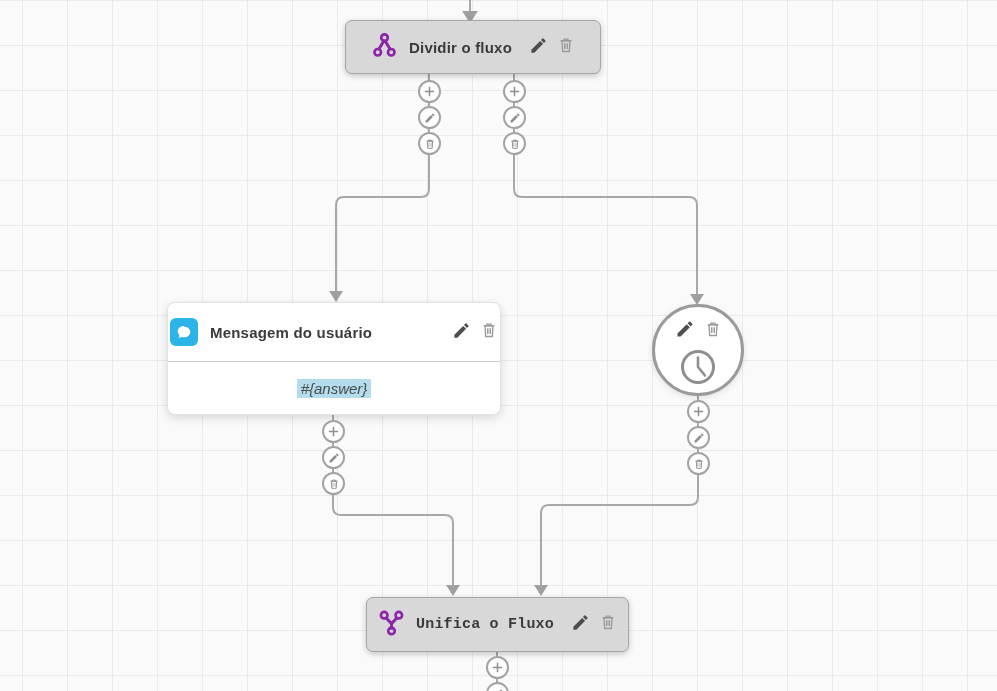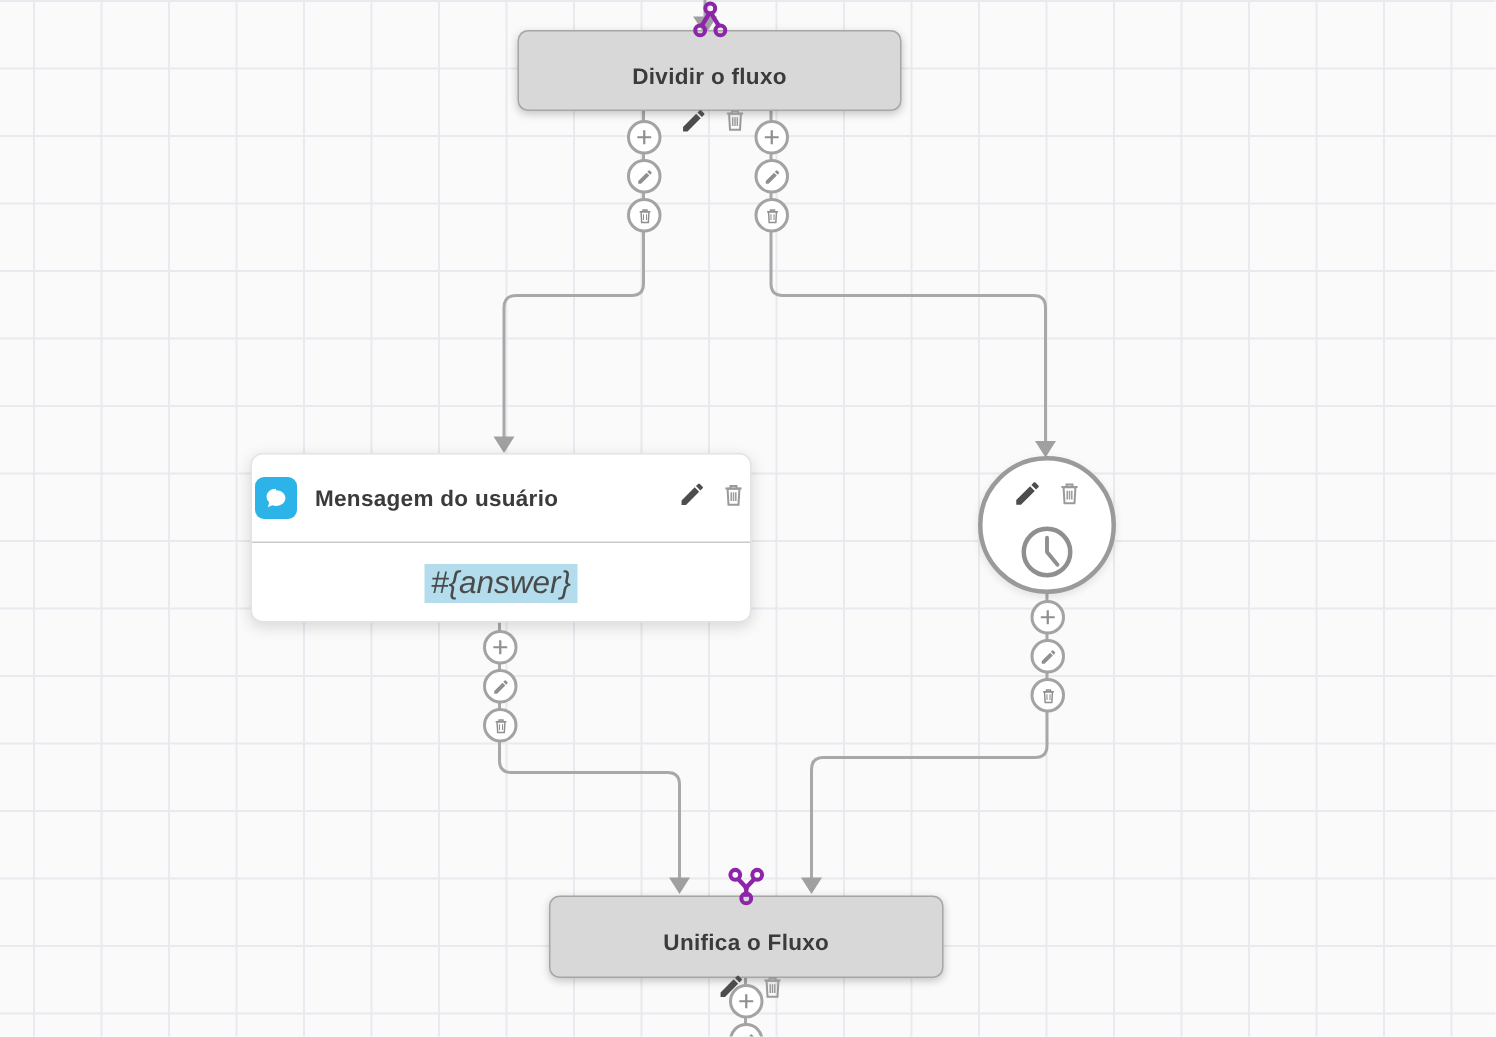--- a/index.html
+++ b/index.html
@@ -29,21 +29,20 @@
     position: absolute;
     z-index: 2;
     background: #d8d8d8;
     border: 1px solid #a6a6a6;
     border-radius: 7px;
     box-shadow: 0 2px 6px rgba(0,0,0,0.22);
     display: flex; align-items: center; justify-content: center;
     gap: 11px;
     padding: 0 14px;
     cursor: pointer;
-    flex-direction: column;
   }
   .node-title {
     font-size: 15px; font-weight: bold; color: #3b3b3b;
     letter-spacing: 0.2px;
     white-space: nowrap;
   }
   .hdr-icons { display: flex; align-items: center; gap: 9px; margin-left: 6px; }
 
   
   .card {
@@ -68,21 +67,21 @@
     background: #2cb3e8;
     display: flex; align-items: center; justify-content: center;
     flex: 0 0 auto;
   }
   .card-divider { height: 1px; background: #c9c9c9; }
   .card-body {
     height: 53px;
     display: flex; align-items: center; justify-content: center;
   }
   .hl {
-    font-size: 21px; font-style: italic; color: #4a4a4a;
+    font-size: 15px; font-style: italic; color: #4a4a4a;
     background: #b3dcec;
     padding: 1px 4px;
   }
 
   
   .circle-node {
     position: absolute;
     z-index: 2;
     width: 92px; height: 92px;
     border-radius: 50%;
@@ -281,21 +280,21 @@
   </button>
   <button class="circle-btn" style="left:687px; top:452px;">
     <svg width="12" height="12" viewBox="0 0 20 20" fill="none" stroke="#8f8f8f" stroke-width="1.6">
         <path d="M4 5.2h12"></path>
         <path d="M7.8 5V3.4h4.4V5"></path>
         <path d="M5.6 5.4 L6.3 17.2 H13.7 L14.4 5.4 Z"></path>
         <path d="M8.3 8v6.4 M11.7 8v6.4" stroke-width="1.2"></path>
       </svg>
   </button>
 
-  <div class="flow-node" style="left:366px; top:597px; width:263px; height:55px;">
+  <div class="flow-node" style="left:366px; top:597px; width:263px; height:55px;font-family:Liberation Mono, monospace;">
     <span>
       <svg width="27" height="27" viewBox="0 0 24 24" fill="none" stroke="#8e24aa">
         <path d="M6.8 7.5 L12 13 L17.2 7.5 M12 13 L12 18.5" stroke-width="2.6"></path>
         <circle cx="12" cy="13" r="1.6" fill="#8e24aa" stroke="none"></circle>
         <circle cx="5.5" cy="5.5" r="2.9" stroke-width="2.4"></circle>
         <circle cx="18.5" cy="5.5" r="2.9" stroke-width="2.4"></circle>
         <circle cx="12" cy="19.5" r="2.9" stroke-width="2.4"></circle>
       </svg>
     </span>
     <span class="node-title">Unifica o Fluxo</span>

